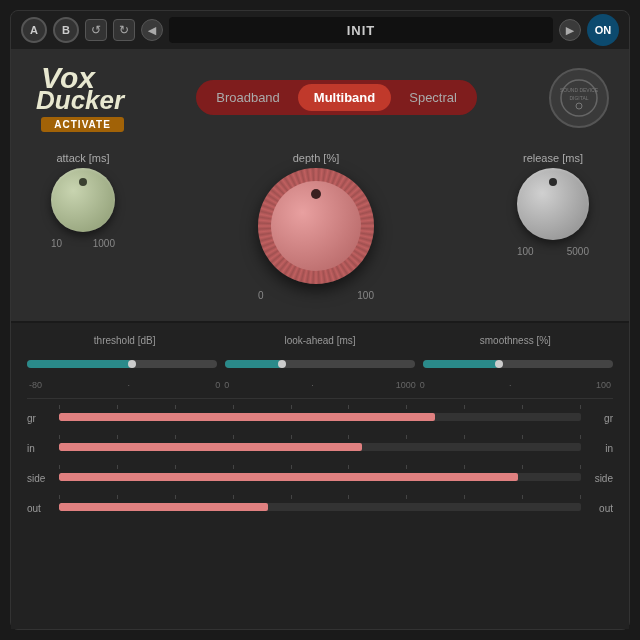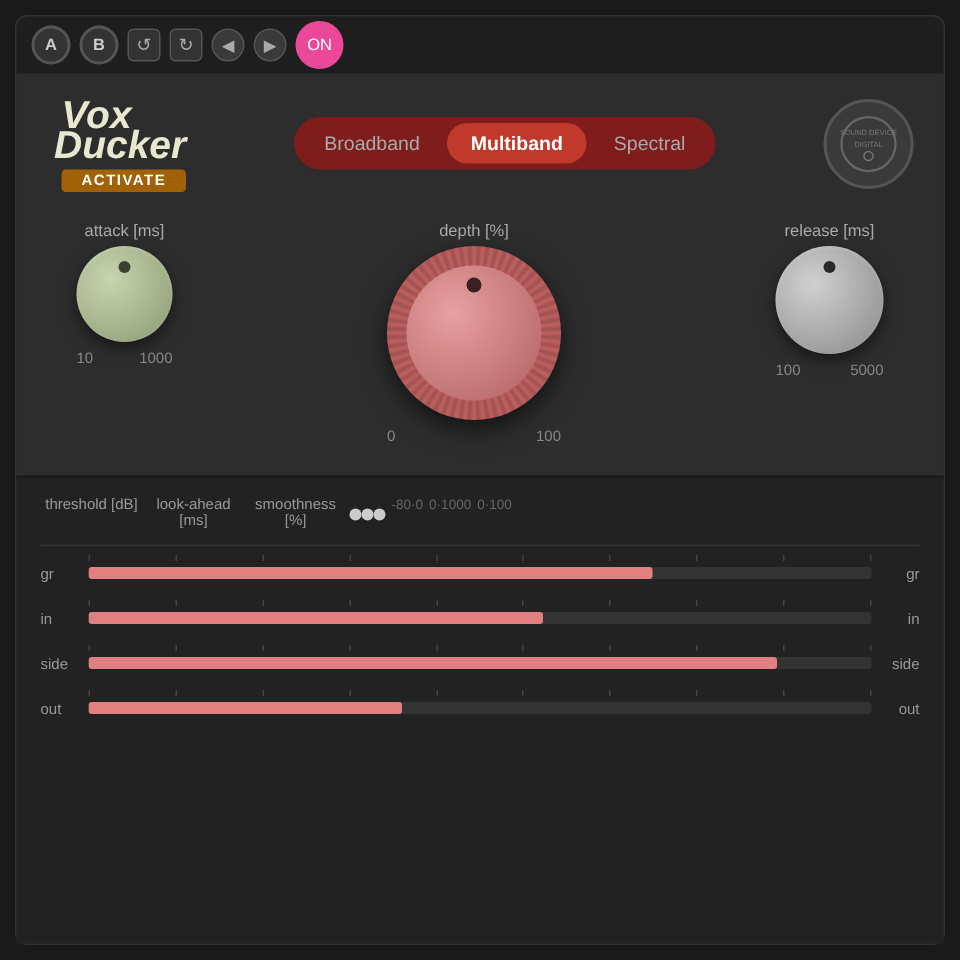--- a/index.html
+++ b/index.html
@@ -79,28 +79,28 @@
       height: 26px;
       display: flex;
       align-items: center;
       justify-content: center;
       color: #ccc;
       font-size: 13px;
       font-weight: bold;
       letter-spacing: 1px;
     }
     .on-btn {
-      background: #ec4899;
+      background: #0c4a6e;
       color: white;
       border: none;
       border-radius: 50%;
       width: 32px;
       height: 32px;
       font-size: 11px;
-      font-weight: normal;
+      font-weight: bold;
       cursor: pointer;
     }
 
     
     .main-area {
       display: flex;
       flex-direction: column;
       flex: 1;
       padding: 0;
     }
@@ -120,21 +120,21 @@
       align-items: center;
       justify-content: space-between;
     }
 
     .logo {
       display: flex;
       flex-direction: column;
     }
     .logo-vox {
       color: #e8e8d0;
-      font-size: 26px;
+      font-size: 30px;
       font-weight: bold;
       font-style: italic;
       line-height: 1;
       margin-left: 10px;
     }
     .logo-ducker {
       color: #e8e8d0;
       font-size: 26px;
       font-weight: bold;
       font-style: italic;
@@ -293,21 +293,21 @@
       flex: 1;
       padding: 12px 16px 8px;
       display: flex;
       flex-direction: column;
       gap: 8px;
     }
 
     
     .sliders-section {
       display: flex;
-      flex-direction: row;
+      flex-direction: column;
       gap: 6px;
     }
     .sliders-labels {
       display: flex;
       justify-content: space-around;
       margin-bottom: 2px;
     }
     .slider-label {
       color: #999;
       font-size: 10px;
@@ -432,20 +432,21 @@
 <body>
 
 <div class="plugin-container">
 
   <div class="toolbar">
     <div class="toolbar-btn">A</div>
     <div class="toolbar-btn">B</div>
     <div class="toolbar-icon">↺</div>
     <div class="toolbar-icon">↻</div>
     <div class="toolbar-arrow">◀</div>
+    <div class="preset-display">INIT</div>
     <div class="toolbar-arrow">▶</div>
     <button class="on-btn">ON</button>
   </div>
 
   <div class="main-area">
 
     <div class="top-panel">
 
       <div class="header-row">
 

